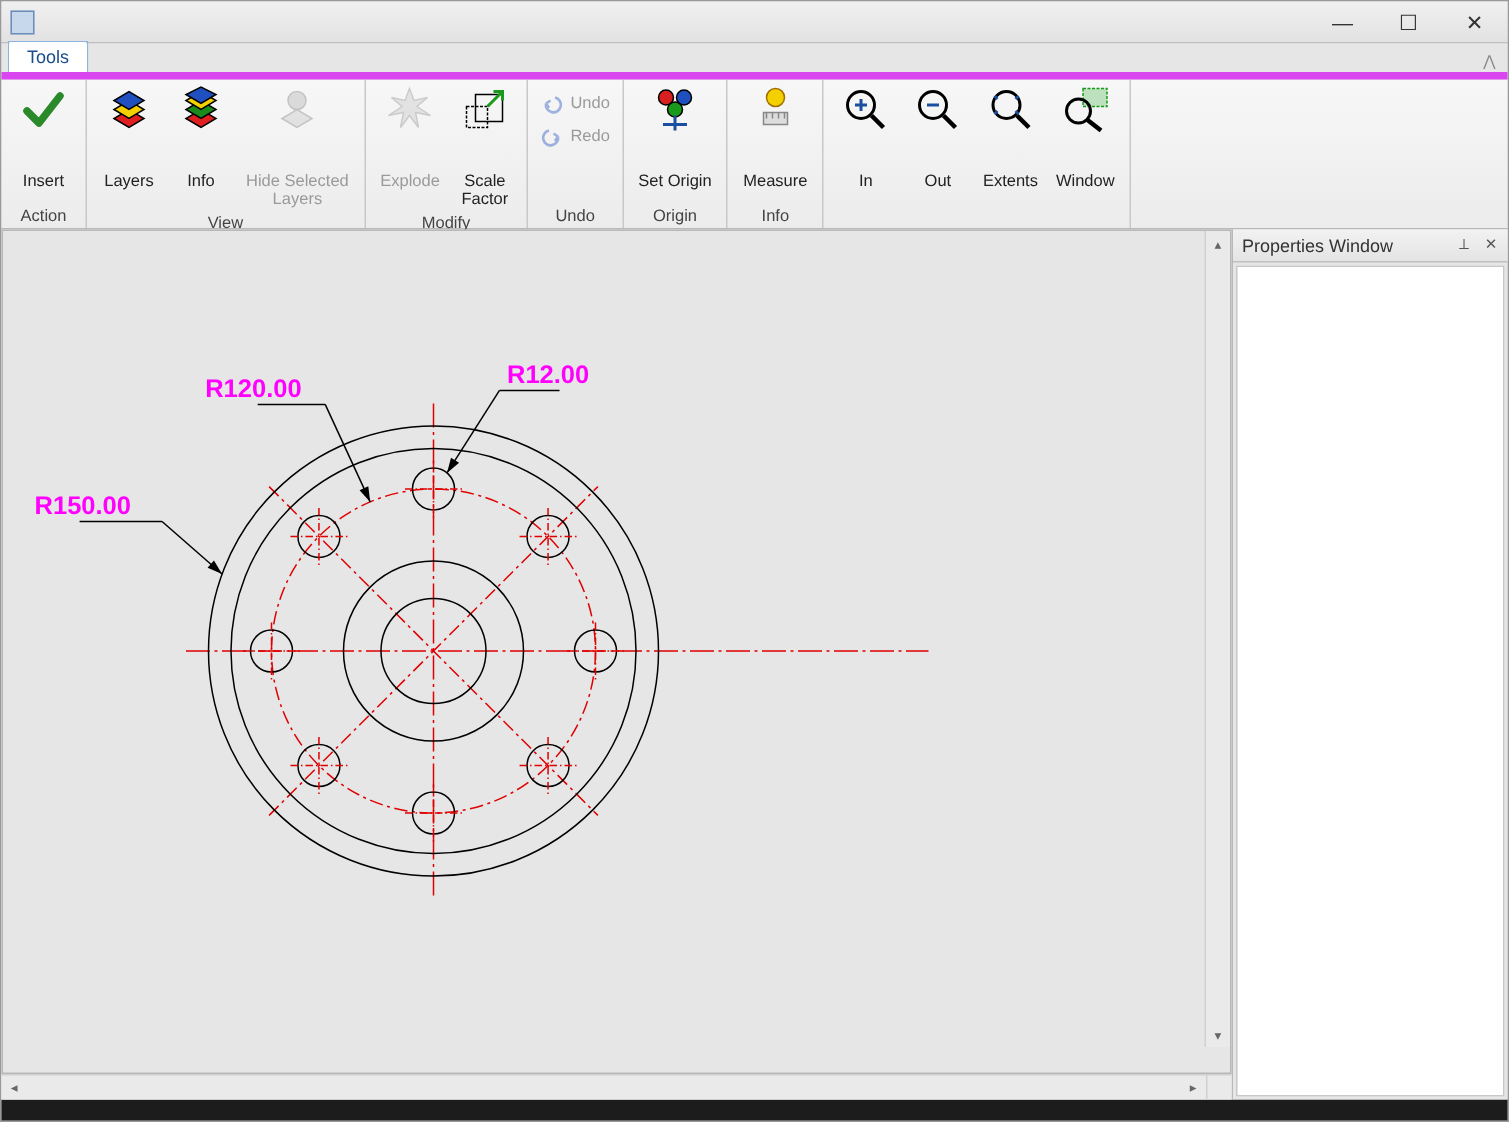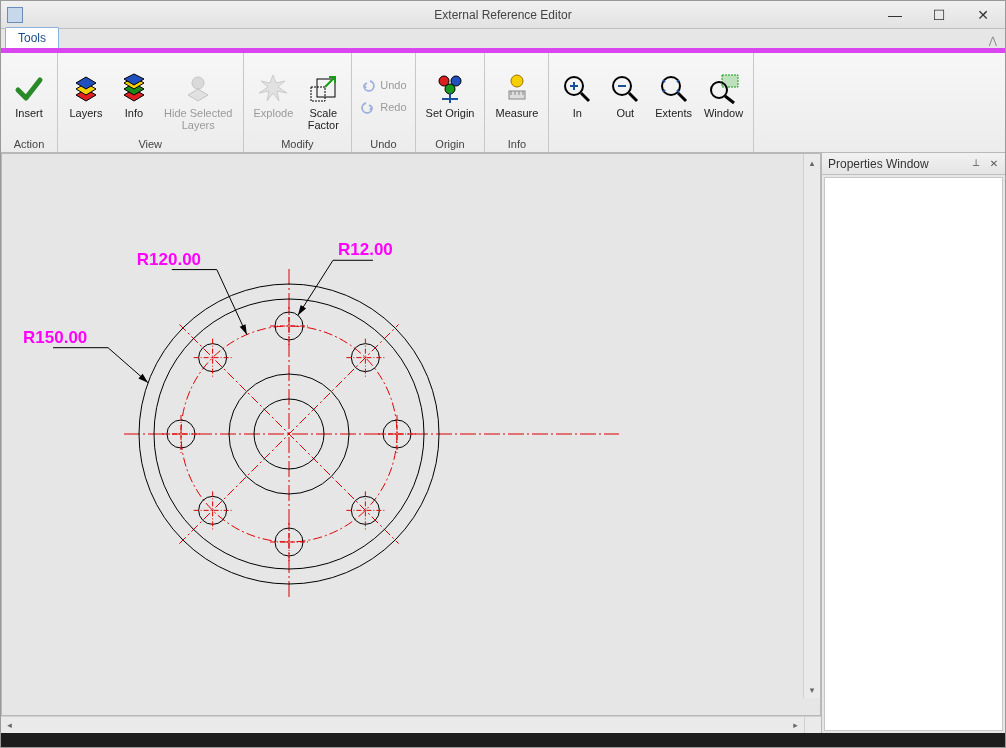--- a/index.html
+++ b/index.html
@@ -10,26 +10,26 @@
   .titlebar .app-icon { width:16px; height:16px; margin:0 6px; background:#c8d8ec; border:1px solid #6a8db8; }
   .titlebar .title { position:absolute; left:0; right:0; text-align:center; font-size:12px; color:#444; pointer-events:none;}
   .titlebar .controls { position:absolute; right:0; top:0; height:100%; display:flex; }
   .titlebar .wbtn { width:44px; display:flex; align-items:center; justify-content:center; font-size:14px; color:#333; }
 
   .tabstrip { height:24px; background:#e6e6e6; border-bottom:5px solid #d946ef; display:flex; align-items:flex-end; position:relative;}
   .tab { border:1px solid #8ab3e0; border-bottom:none; background:#fff; padding:3px 12px; margin-left:4px; font-size:12px; color:#1a4d8f; border-radius:2px 2px 0 0;}
   .tabstrip .chev { position:absolute; right:8px; top:6px; color:#888; font-size:10px;}
 
   .ribbon { background:linear-gradient(#f7f7f7,#ececec); border-bottom:1px solid #b8b8b8; display:flex; height:100px; }
-  .group { display:flex; flex-direction:column; border-right:1px solid #c8c8c8; padding:18px 4px 0 4px; }
+  .group { display:flex; flex-direction:column; border-right:1px solid #c8c8c8; padding:2px 4px 0 4px; }
   .group-row { display:flex; flex:1; align-items:flex-start; }
   .group-label { text-align:center; font-size:11px; color:#444; padding:2px 0 2px 0; margin-top:auto;}
   .rbtn { display:flex; flex-direction:column; align-items:center; justify-content:flex-start; padding:2px 4px; margin:0 2px; min-width:44px; }
   .rbtn .ico { width:32px; height:32px; display:flex; align-items:center; justify-content:center; margin-bottom:2px;}
-  .rbtn .lbl { font-size:11px; text-align:center; line-height:12px; color:#222; white-space:pre;}
+  .rbtn .lbl { font-size:11px; text-align:center; line-height:12px; color:#222; white-space:pre;margin-top:24px;}
   .rbtn.disabled .lbl { color:#9a9a9a; }
   .rbtn.disabled .ico { opacity:0.45; }
   .sbtn { display:flex; align-items:center; gap:4px; padding:2px 4px; font-size:11px; color:#222;}
   .sbtn .sico{width:16px;height:16px;display:inline-flex;align-items:center;justify-content:center;}
   .sbtn.disabled { color:#9a9a9a; }
   .sbtn.disabled .sico{opacity:.4;}
   .vstack{display:flex;flex-direction:column;justify-content:flex-start;gap:2px;padding-top:4px;}
 
   .body { flex:1; display:flex; position:relative; }
   .canvas-wrap { flex:1; position:relative; background:#e6e6e6; display:flex; flex-direction:column;}
@@ -51,21 +51,20 @@
   .statusbar{height:14px;background:#1c1c1c;}
   
   .dim-text{font:bold 17px Arial;fill:#ff00ff;}
 </style>
 </head>
 <body>
 
 <div class="window">
   <div class="titlebar">
     <div class="app-icon"></div>
-    <div class="title">External Reference Editor</div>
     <div class="controls">
       <div class="wbtn">—</div>
       <div class="wbtn">☐</div>
       <div class="wbtn">✕</div>
     </div>
   </div>
 
   <div class="tabstrip">
     <div class="tab">Tools</div>
     <div class="chev">⋀</div>

